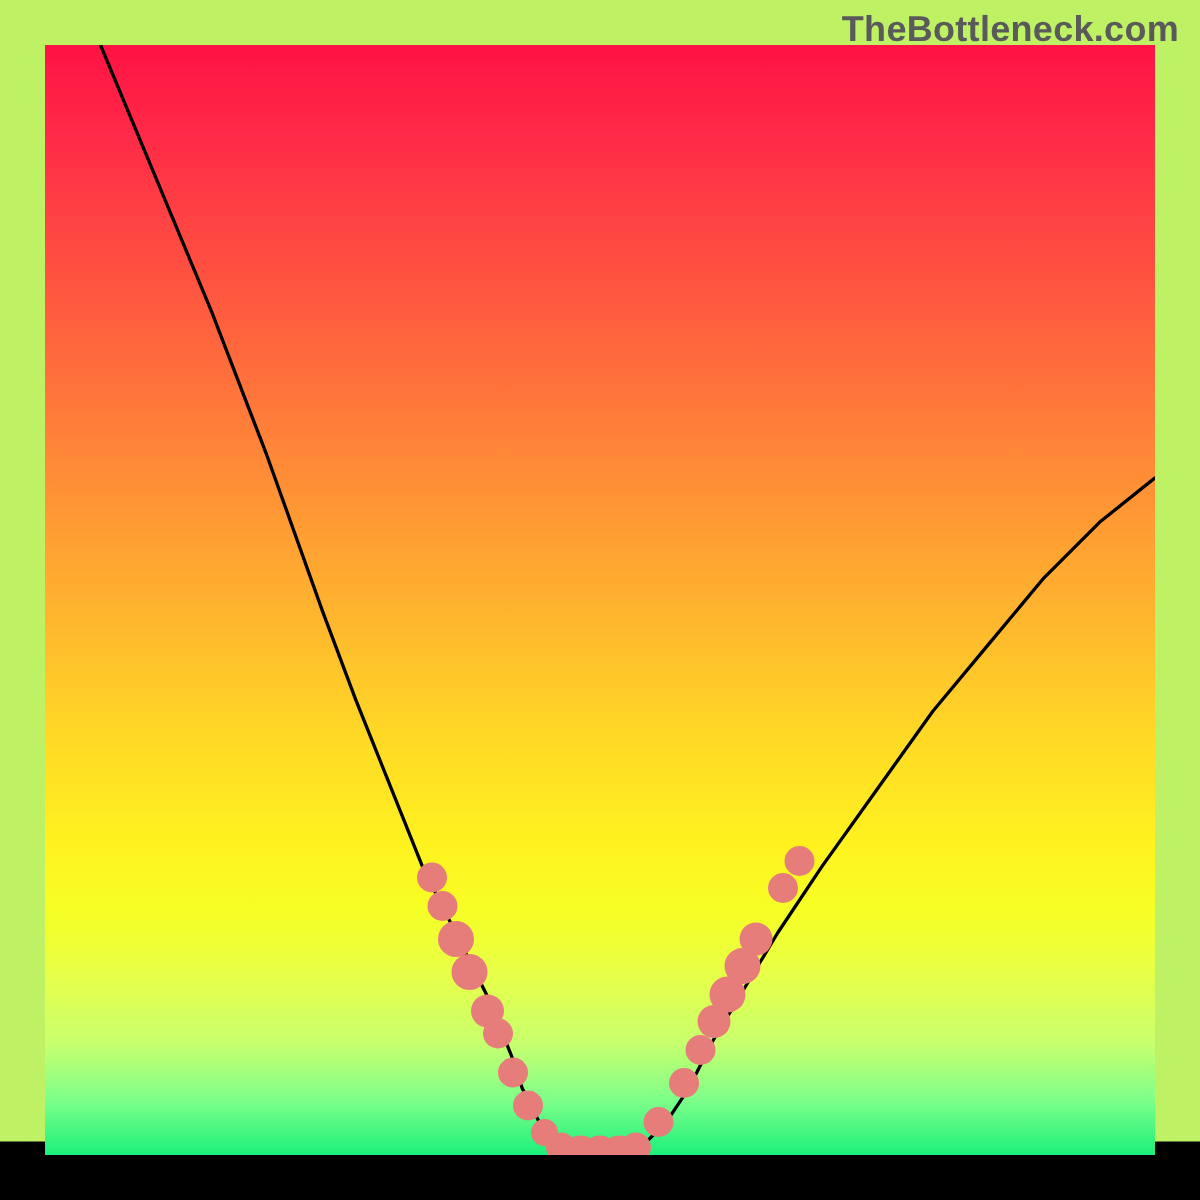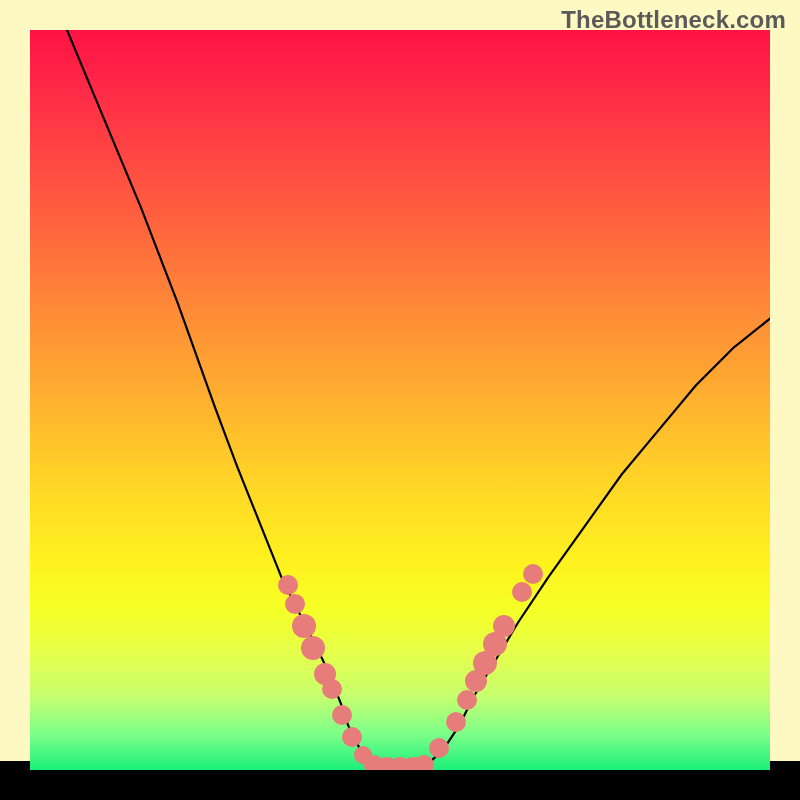--- a/index.html
+++ b/index.html
@@ -8,21 +8,21 @@
     width: 800px;
     height: 800px;
     overflow: hidden;
     background: #000;
     font-family: Arial, Helvetica, sans-serif;
   }
   .frame {
     position: relative;
     width: 800px;
     height: 761px;
-    background: #fef9c3;
+    background: #bef264;
   }
   .attribution {
     position: absolute;
     top: 6px;
     right: 14px;
     color: #5a5a5a;
     font-size: 24px;
     font-weight: 600;
     letter-spacing: 0.2px;
     z-index: 10;

